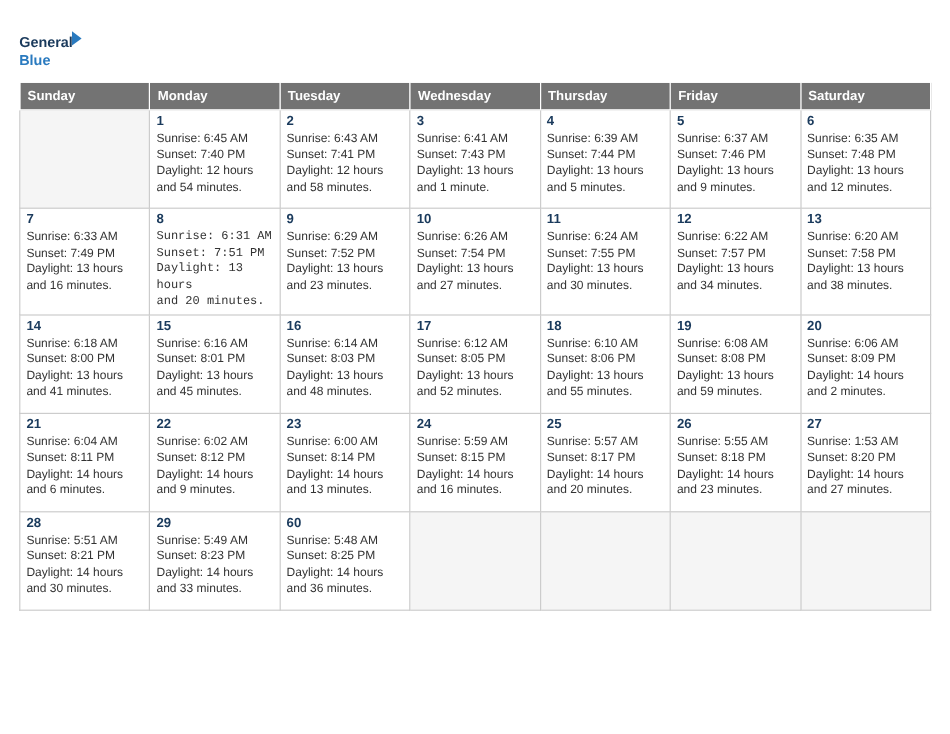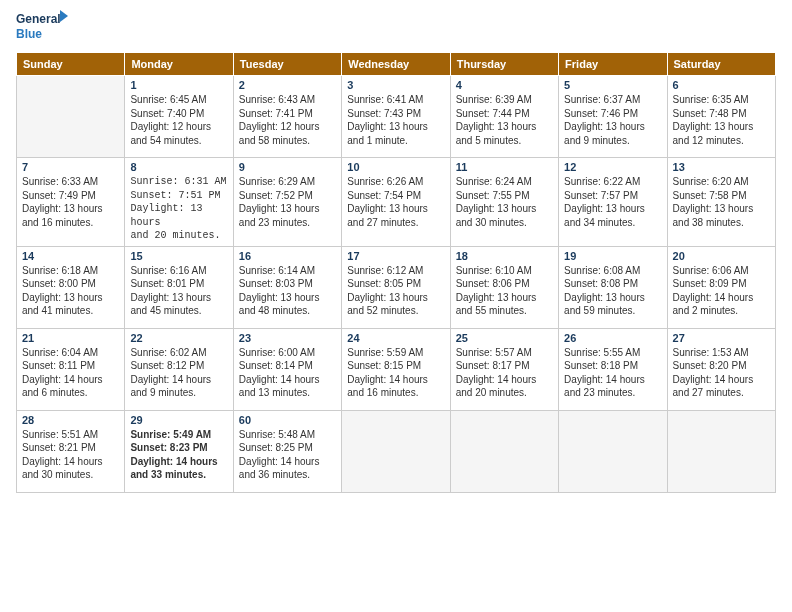--- a/index.html
+++ b/index.html
@@ -7,21 +7,21 @@
       font-family: Arial, sans-serif;
       background: #fff;
       width: 792px;
       height: 612px;
       overflow: hidden;
     }
     .page {
       width: 792px;
       height: 612px;
       background: #fff;
-      padding: 8px 16px 10px 16px;
+      padding: 24px 16px 10px 16px;
     }
     .header {
       display: flex;
       justify-content: space-between;
       align-items: flex-start;
       margin-bottom: 8px;
     }
     .logo {
       display: flex;
       align-items: center;
@@ -40,21 +40,21 @@
       font-size: 13px;
       color: #444;
       margin-top: 2px;
     }
     .calendar {
       width: 100%;
       border-collapse: collapse;
       font-size: 9.5px;
     }
     .calendar th {
-      background: #a16207;
+      background: #737373;
       color: #fff;
       text-align: left;
       padding: 5px 6px;
       font-size: 11px;
       font-weight: bold;
       border: 1px solid #fff;
     }
     .calendar td {
       border: 1px solid #ccc;
       vertical-align: top;
@@ -310,21 +310,21 @@
         <tr>
           <td>
             <div class="day-number">28</div>
             <div class="day-info" style="white-space: pre-line;">Sunrise: 5:51 AM
 Sunset: 8:21 PM
 Daylight: 14 hours
 and 30 minutes.</div>
           </td>
           <td>
             <div class="day-number">29</div>
-            <div class="day-info" style="white-space: pre-line; font-weight: bold;">Sunrise: 5:49 AM
+            <div class="day-info" style="white-space: pre-line;">Sunrise: 5:49 AM
 Sunset: 8:23 PM
 Daylight: 14 hours
 and 33 minutes.</div>
           </td>
           <td>
             <div class="day-number">60</div>
             <div class="day-info" style="white-space: pre-line;">Sunrise: 5:48 AM
 Sunset: 8:25 PM
 Daylight: 14 hours
 and 36 minutes.</div>

